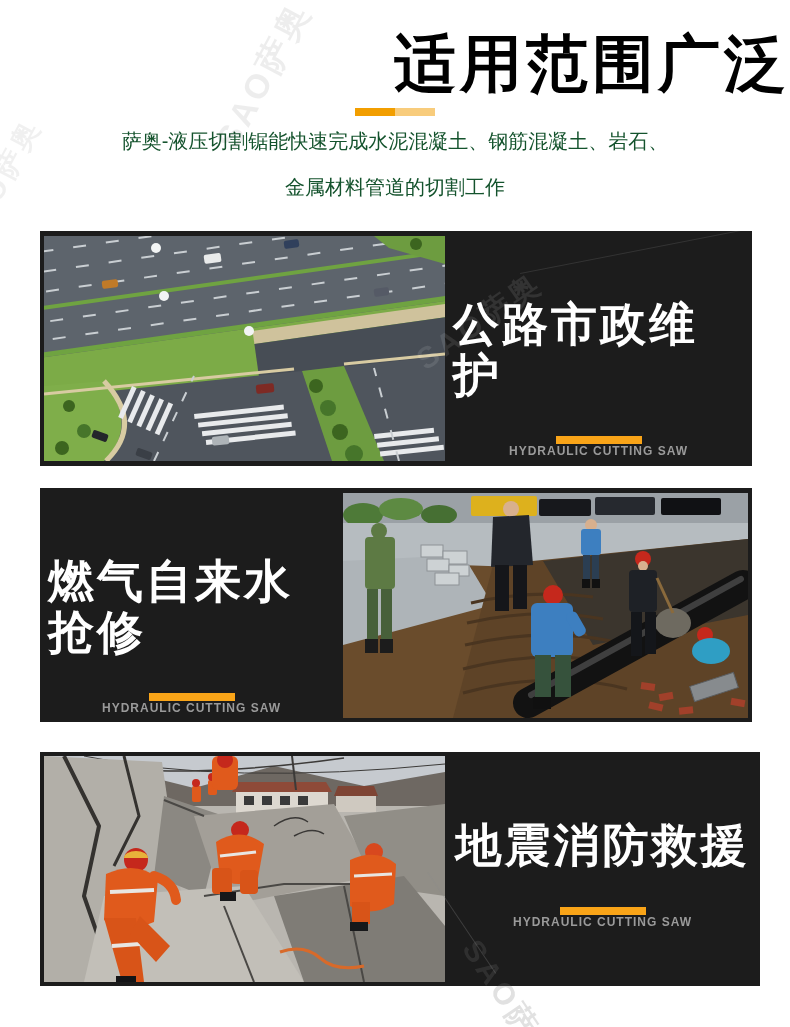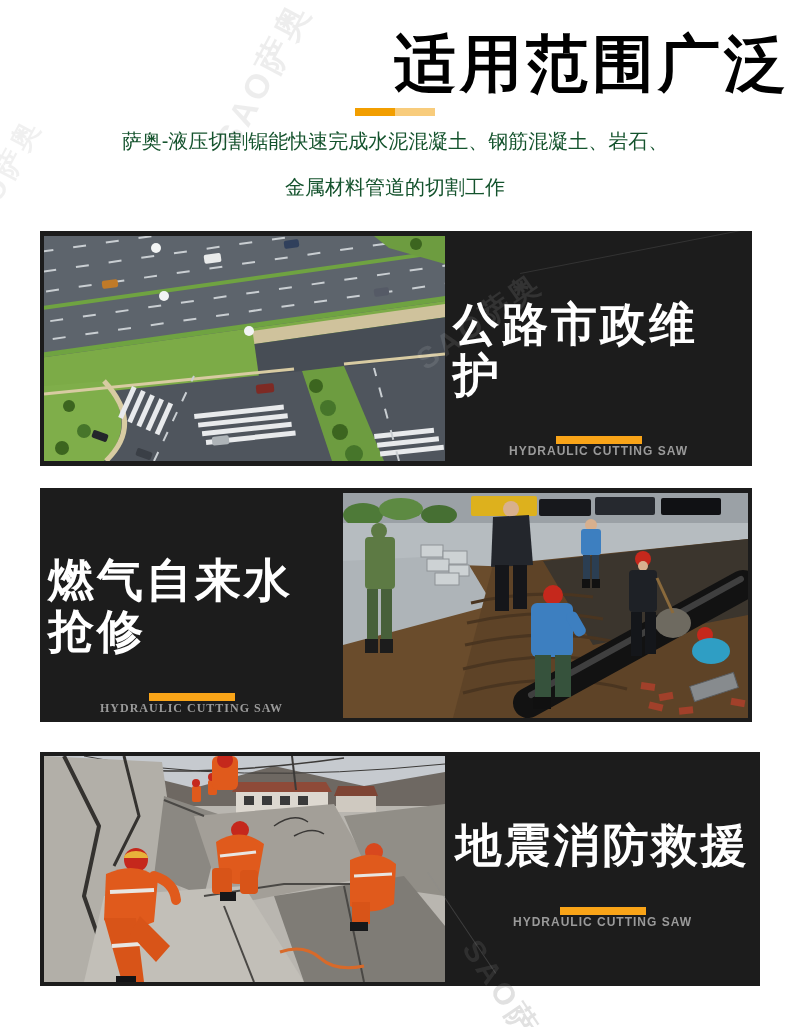--- a/index.html
+++ b/index.html
@@ -38,21 +38,21 @@
   .panel-2{top:488px;height:234px;}
   .panel-3{top:752px;height:234px;padding-left:8px;}
   .photo{position:absolute;overflow:hidden;}
   .photo svg{display:block;width:100%;height:100%;}
   .panel-1 .photo{left:4px;top:5px;width:401px;height:225px;}
   .panel-2 .photo{left:303px;top:5px;width:405px;height:225px;}
   .panel-3 .photo{left:4px;top:4px;width:401px;height:226px;}
 
   .caption{position:absolute;top:60px;display:flex;flex-direction:column;align-items:center;}
   .panel-1 .caption,.panel-3 .caption{left:405px;right:0;}
-  .panel-2 .caption{left:0;width:303px;font-family:Liberation Serif, serif;}
+  .panel-2 .caption{left:0;width:303px;}
   .caption h2{margin:8px;font-size:46px;line-height:1.1;font-weight:700;letter-spacing:3px;color:#ffffff;}
   .caption .bar{width:86px;height:8px;margin-top:28px;background:#F9A418;}
   .caption .saw{font-size:12px;font-weight:600;letter-spacing:1px;color:#9a9a9a;}
 </style>
 </head>
 <body>
 
 <div class="page">
 
   <div class="wm wm-top">SAO萨奥</div>

